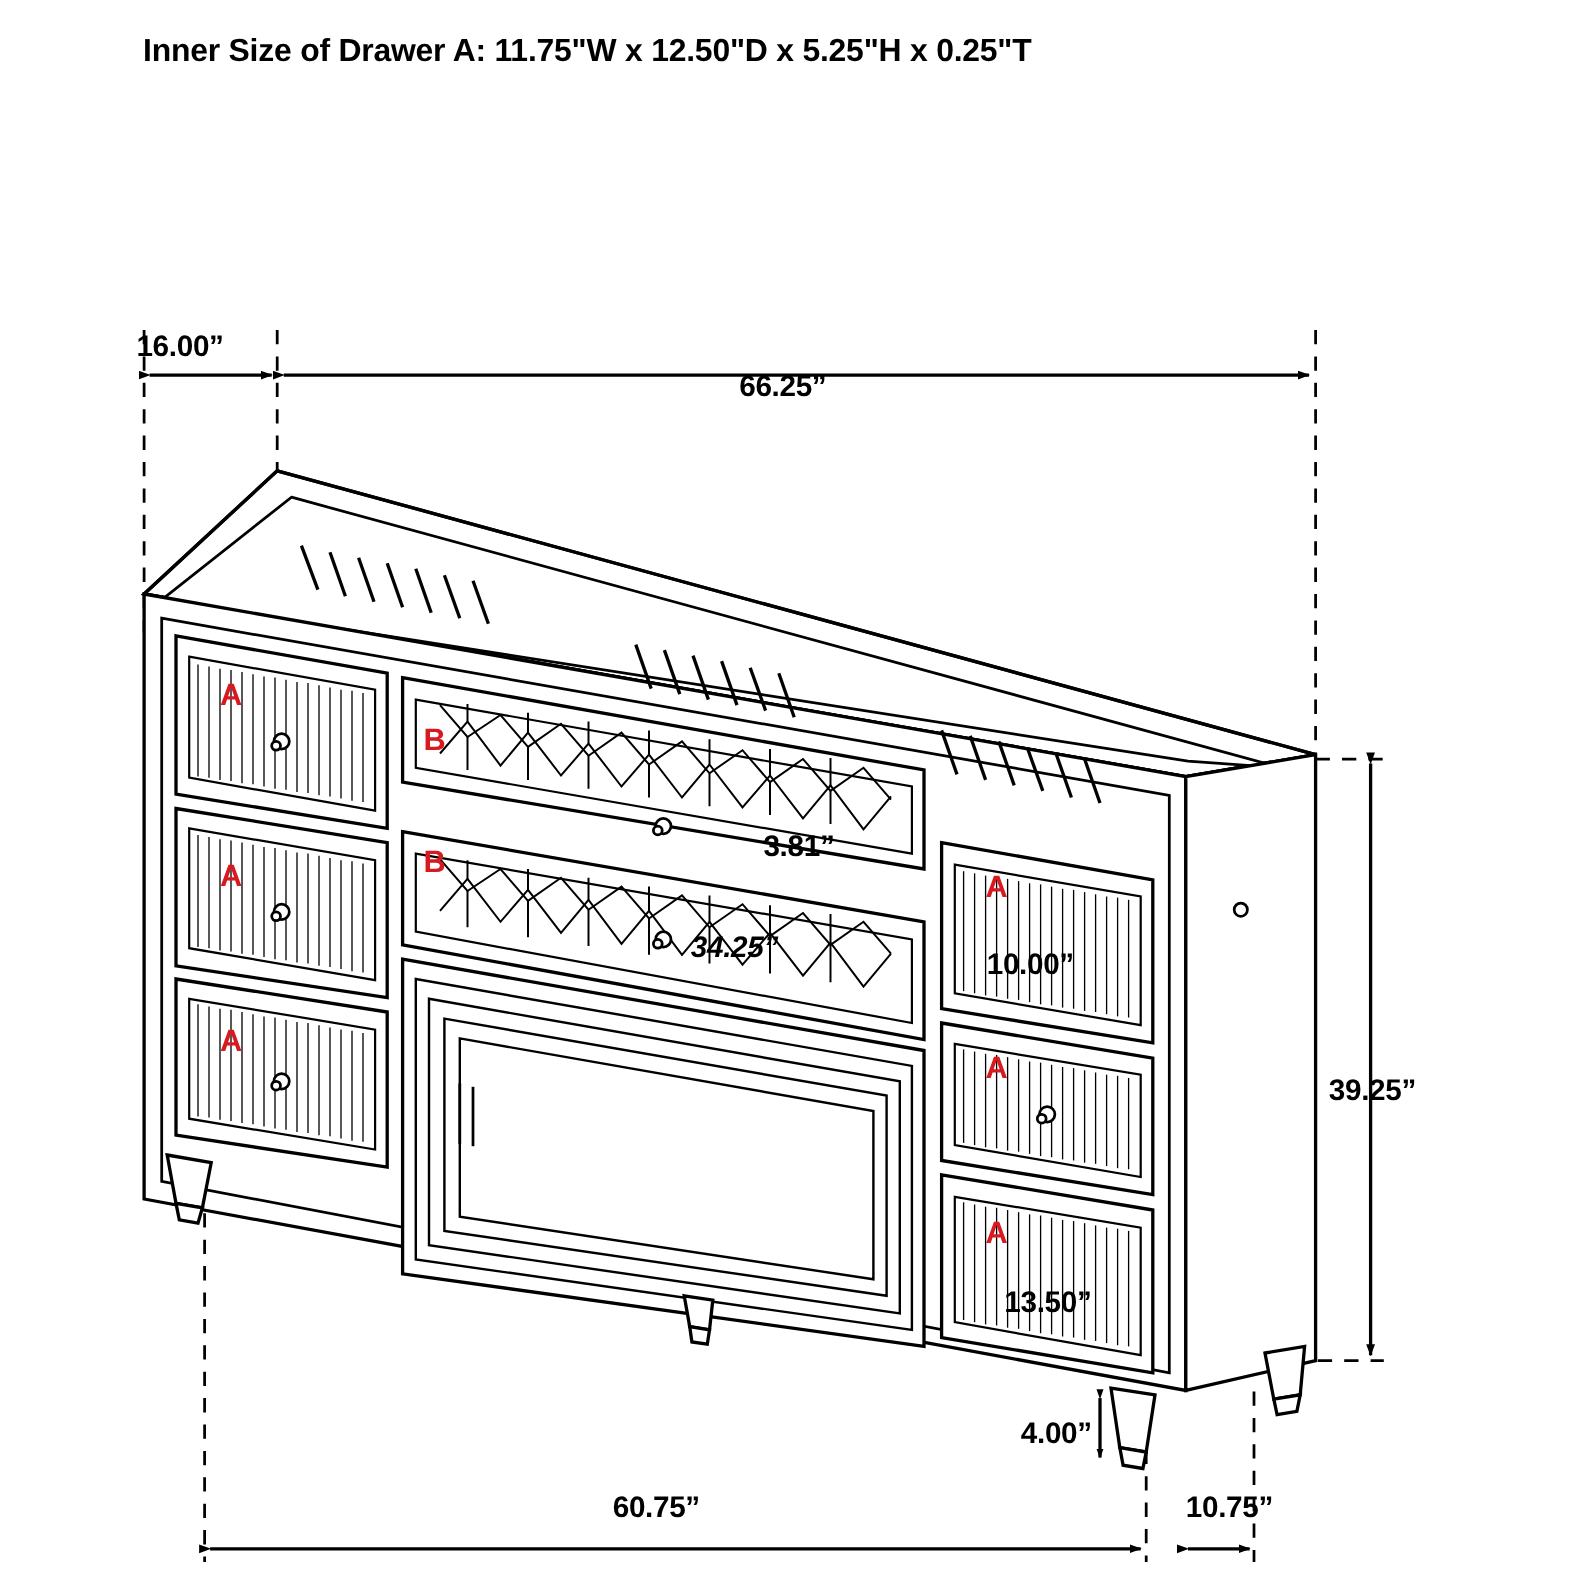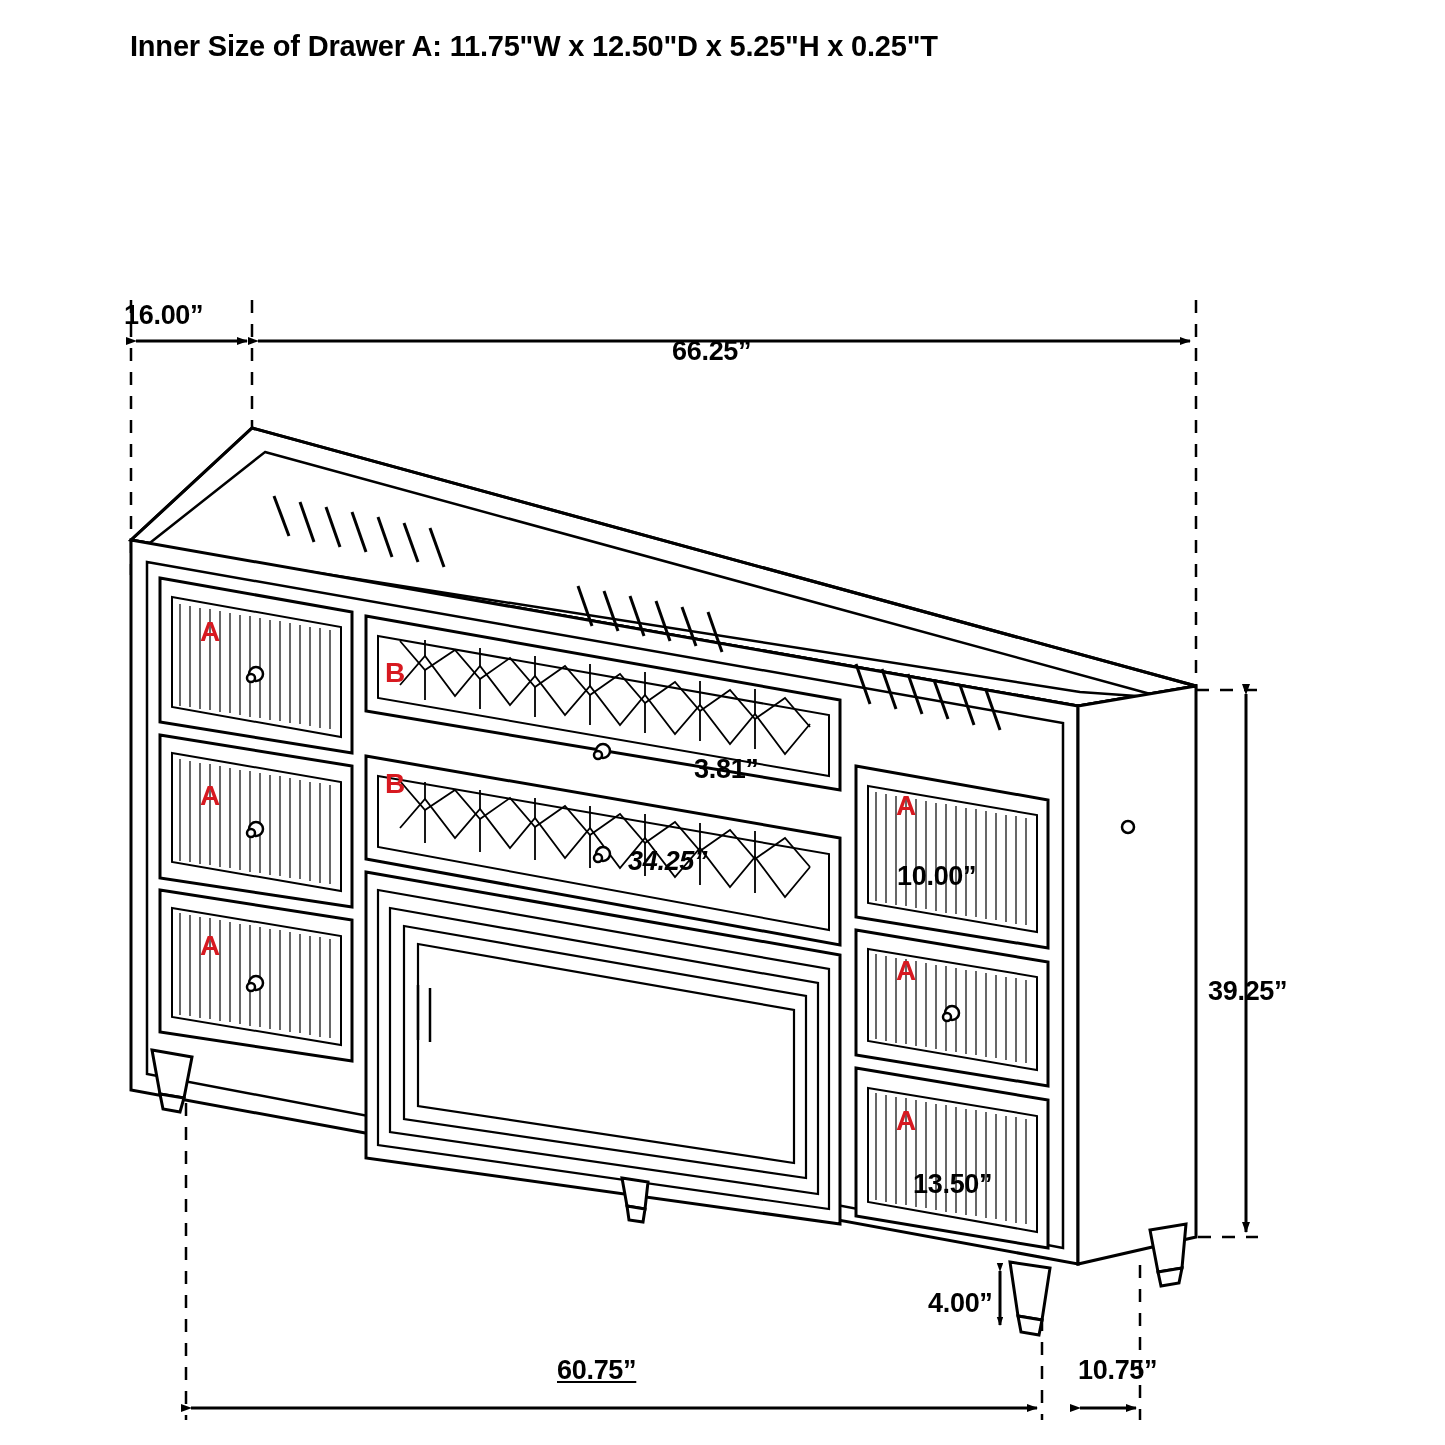--- a/index.html
+++ b/index.html
@@ -360,21 +360,21 @@
   </svg>
 
   <div class="dim-label" style="left:124px; top:300px;">16.00”</div>
   <div class="dim-label" style="left:672px; top:300px;margin-top:36px;">66.25”</div>
   <div class="dim-label" style="left:694px; top:754px;">3.81”</div>
   <div class="dim-label" style="left:628px; top:846px;font-style:italic;">34.25”</div>
   <div class="dim-label" style="left:897px; top:861px;">10.00”</div>
   <div class="dim-label" style="left:913px; top:1131px;margin-top:38px;">13.50”</div>
   <div class="dim-label" style="left:1208px; top:948px;margin-top:28px;">39.25”</div>
   <div class="dim-label" style="left:928px; top:1288px;">4.00”</div>
-  <div class="dim-label" style="left:557px; top:1355px;text-decoration:underline;">60.75”</div>
+  <div class="dim-label" style="left:557px; top:1355px;">60.75”</div>
   <div class="dim-label" style="left:1078px; top:1355px;">10.75”</div>
 
   <div class="mark-label" style="left:200px; top:616px;">A</div>
   <div class="mark-label" style="left:200px; top:780px;">A</div>
   <div class="mark-label" style="left:200px; top:930px;">A</div>
 
   <div class="mark-label" style="left:385px; top:657px;">B</div>
   <div class="mark-label" style="left:385px; top:768px;">B</div>
 
   <div class="mark-label" style="left:896px; top:790px;">A</div>

